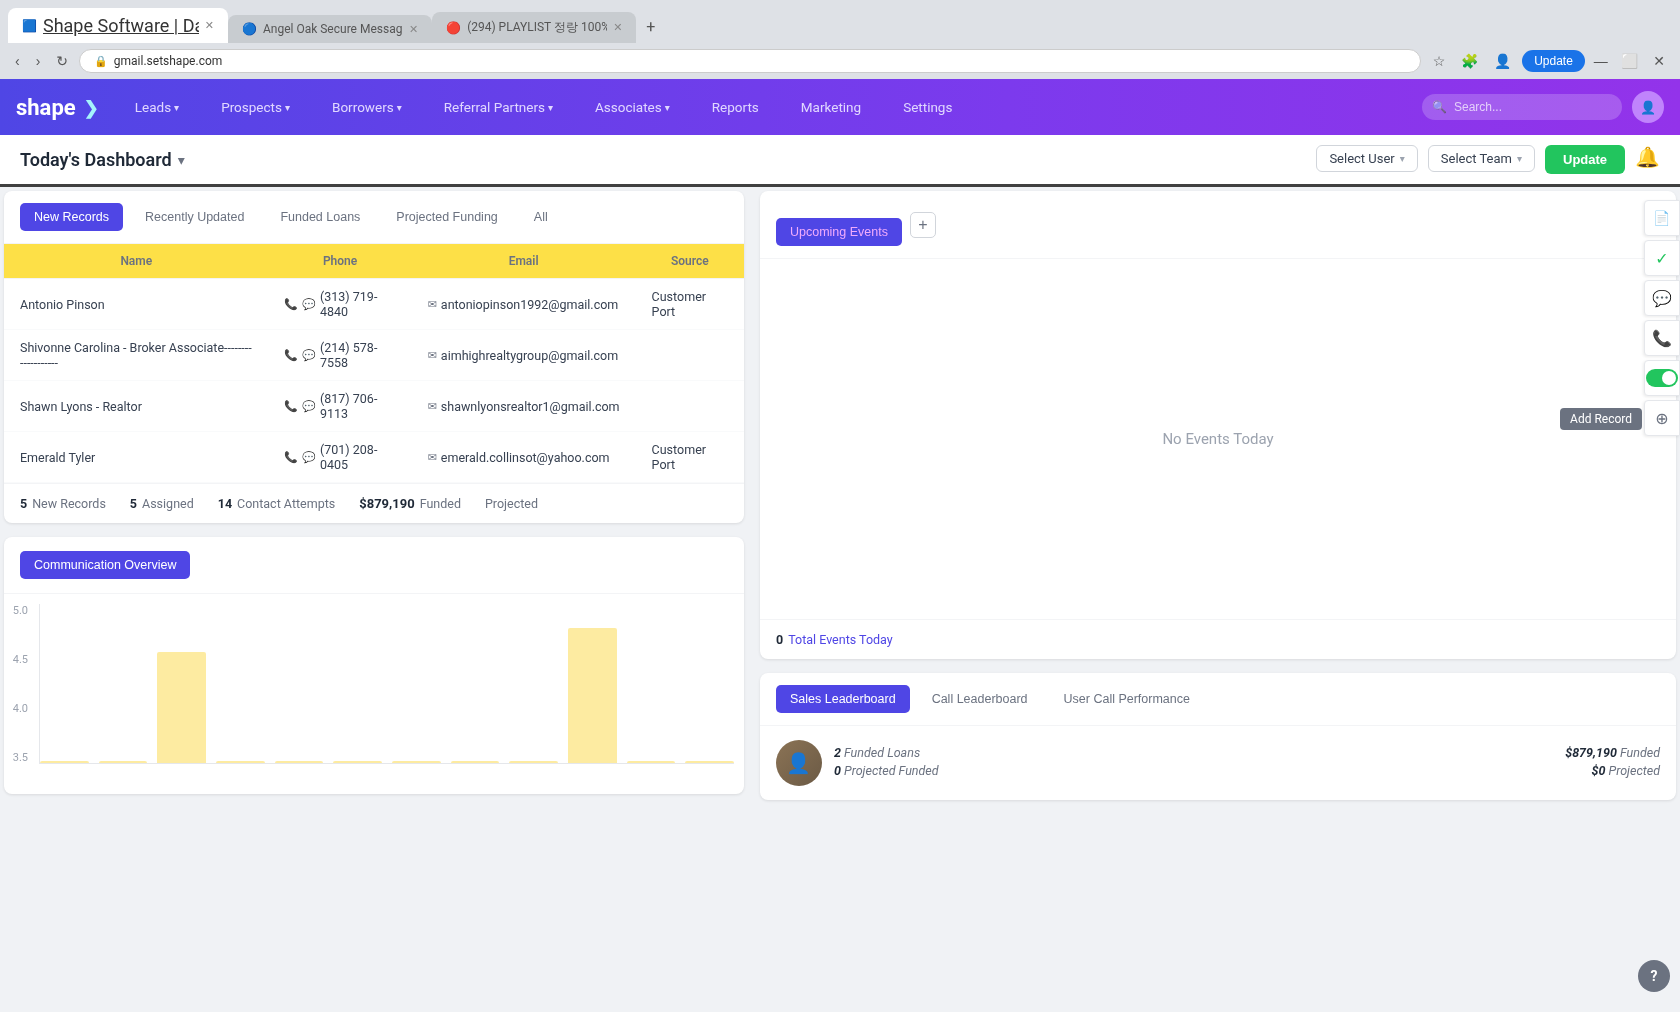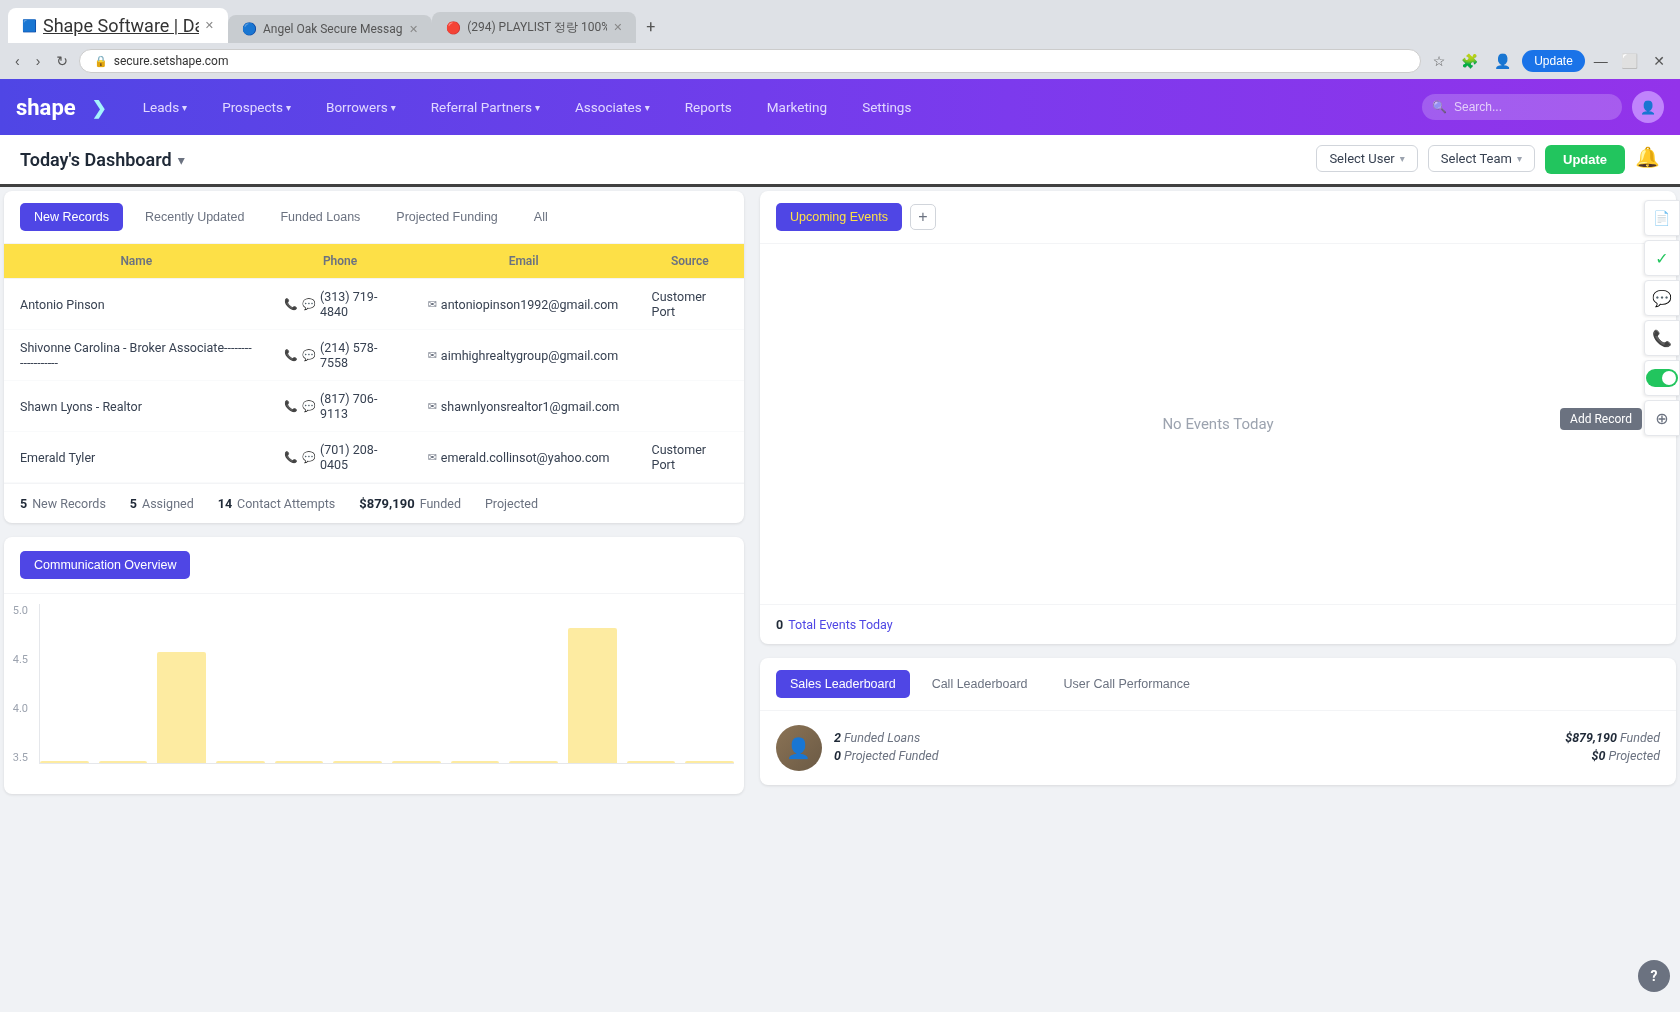--- a/index.html
+++ b/index.html
@@ -15,23 +15,23 @@
     .browser-address-bar { display: flex; align-items: center; padding: 6px 10px; background: #dee1e6; gap: 6px; }
     .browser-nav-btn { background: none; border: none; cursor: pointer; color: #555; font-size: 14px; padding: 3px 5px; border-radius: 4px; }
     .browser-url-box { flex: 1; display: flex; align-items: center; background: #fff; border-radius: 20px; padding: 4px 14px; font-size: 12px; color: #333; border: 1px solid #ccc; gap: 6px; }
     .browser-url-box .lock-icon { color: #888; font-size: 11px; }
     .browser-actions { display: flex; gap: 4px; align-items: center; }
     .browser-action-btn { background: none; border: none; cursor: pointer; color: #555; font-size: 14px; padding: 3px 6px; border-radius: 4px; }
     .update-btn-browser { background: #1a73e8; color: #fff; border: none; border-radius: 14px; padding: 4px 12px; font-size: 12px; cursor: pointer; }
 
     
     .app-nav { background: linear-gradient(90deg, #4f46e5 0%, #7c3aed 60%, #9333ea 100%); display: flex; align-items: center; padding: 0 16px; height: 56px; }
-    .app-logo { display: flex; align-items: center; color: #fff; font-size: 22px; font-weight: 700; margin-right: 24px; gap: 16px; }
+    .app-logo { display: flex; align-items: center; color: #fff; font-size: 22px; font-weight: 700; margin-right: 24px; gap: 8px; }
     .app-logo .arrow { color: #a5f3fc; font-size: 18px; }
-    .nav-items { display: flex; align-items: flex-start; gap: 11px; flex: 1; }
+    .nav-items { display: flex; align-items: flex-start; gap: 18px; flex: 1; }
     .nav-item { color: #e0d7ff; font-size: 13.5px; padding: 6px 12px; cursor: pointer; display: flex; align-items: center; gap: 3px; border-radius: 4px; white-space: nowrap; }
     .nav-item .caret { font-size: 10px; }
     .nav-search { background: rgba(255,255,255,0.2); border: none; border-radius: 20px; padding: 6px 14px 6px 32px; color: #fff; font-size: 12px; width: 200px; outline: none; }
     .nav-search::placeholder { color: rgba(255,255,255,0.7); }
     .search-wrap { position: relative; display: flex; align-items: center; }
     .search-icon-nav { position: absolute; left: 10px; color: rgba(255,255,255,0.7); font-size: 12px; }
     .nav-avatar { width: 32px; height: 32px; border-radius: 50%; background: #c084fc; display: flex; align-items: center; justify-content: center; color: #fff; font-size: 13px; cursor: pointer; overflow: hidden; margin-left: 10px; }
 
     
     .sub-header { background: #fff; padding: 10px 20px; display: flex; align-items: center; border-bottom: 3px solid #404040; }
@@ -74,21 +74,21 @@
     .table-wrap::-webkit-scrollbar-thumb { background: #d1d5db; border-radius: 3px; }
 
     
     .stats-bar { padding: 12px 16px; border-top: 1px solid #f3f4f6; display: flex; align-items: center; gap: 24px; font-size: 12.5px; color: #6b7280; }
     .stat-item { display: flex; align-items: center; gap: 5px; }
     .stat-num { font-weight: 700; color: #1f2937; }
     .stat-funded { font-weight: 700; color: #1f2937; font-size: 13px; }
 
     
     .events-header { padding: 12px 16px; display: flex; align-items: center; gap: 8px; border-bottom: 1px solid #f3f4f6; }
-    .events-title-btn { background: #4f46e5; color: #fde047; border: none; border-radius: 5px; padding: 7px 14px; font-size: 12.5px; font-weight: 500; cursor: pointer; }
+    .events-title-btn { background: #4f46e5; color: #f0abfc; border: none; border-radius: 5px; padding: 7px 14px; font-size: 12.5px; font-weight: 500; cursor: pointer; margin-top: 15px; }
     .events-add-btn { width: 26px; height: 26px; border: 1px solid #d1d5db; border-radius: 5px; background: #fff; cursor: pointer; display: flex; align-items: center; justify-content: center; font-size: 16px; color: #6b7280; }
     .events-body { padding: 20px; min-height: 360px; display: flex; align-items: center; justify-content: center; color: #9ca3af; font-size: 15px; }
     .events-footer { padding: 12px 16px; border-top: 1px solid #f3f4f6; font-size: 12.5px; color: #6b7280; }
     .events-total { display: flex; align-items: center; gap: 5px; }
     .events-total-num { font-weight: 700; color: #1f2937; }
     .events-total-link { color: #4f46e5; cursor: pointer; }
 
     
     .sidebar-icons { position: fixed; right: 0; top: 200px; display: flex; flex-direction: column; gap: 2px; background: transparent; }
     .sidebar-icon-btn { width: 36px; height: 36px; display: flex; align-items: center; justify-content: center; cursor: pointer; background: #fff; border: 1px solid #e5e7eb; border-radius: 4px 0 0 4px; color: #6b7280; font-size: 16px; margin-bottom: 2px; box-shadow: -1px 1px 3px rgba(0,0,0,0.08); }
@@ -142,21 +142,21 @@
       <span class="tab-close">✕</span>
     </div>
     <span class="browser-tab-new">+</span>
   </div>
   <div class="browser-address-bar">
     <button class="browser-nav-btn">‹</button>
     <button class="browser-nav-btn">›</button>
     <button class="browser-nav-btn">↻</button>
     <div class="browser-url-box">
       <span class="lock-icon">🔒</span>
-      <span>secure.setshape.com</span>
+      <span>gmail.setshape.com</span>
     </div>
     <div class="browser-actions">
       <button class="browser-action-btn">☆</button>
       <button class="browser-action-btn">🧩</button>
       <button class="browser-action-btn">👤</button>
       <button class="update-btn-browser">Update</button>
       <button class="browser-nav-btn">—</button>
       <button class="browser-nav-btn">⬜</button>
       <button class="browser-nav-btn">✕</button>
     </div>

